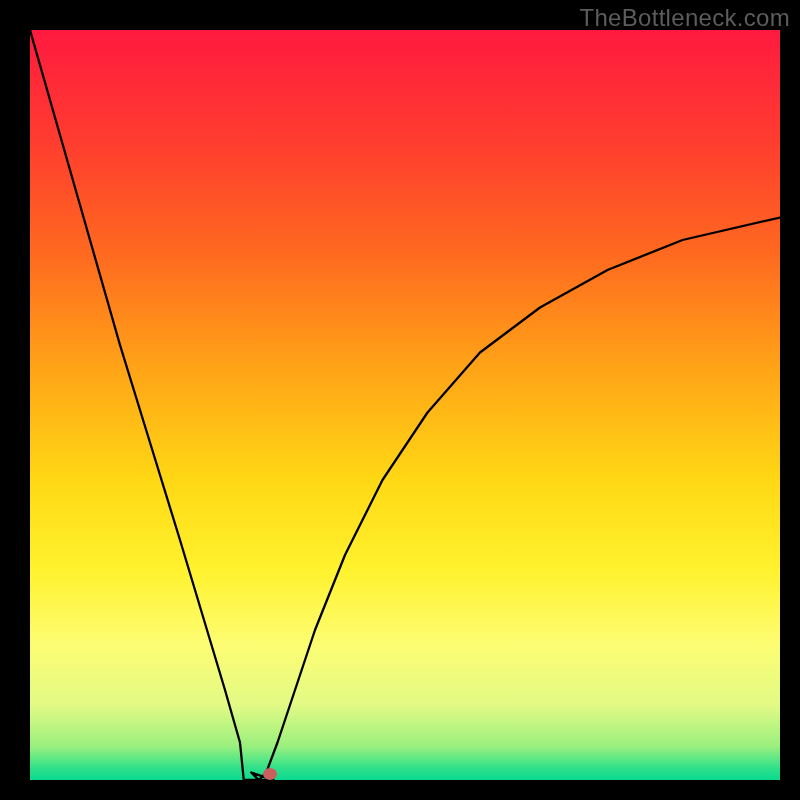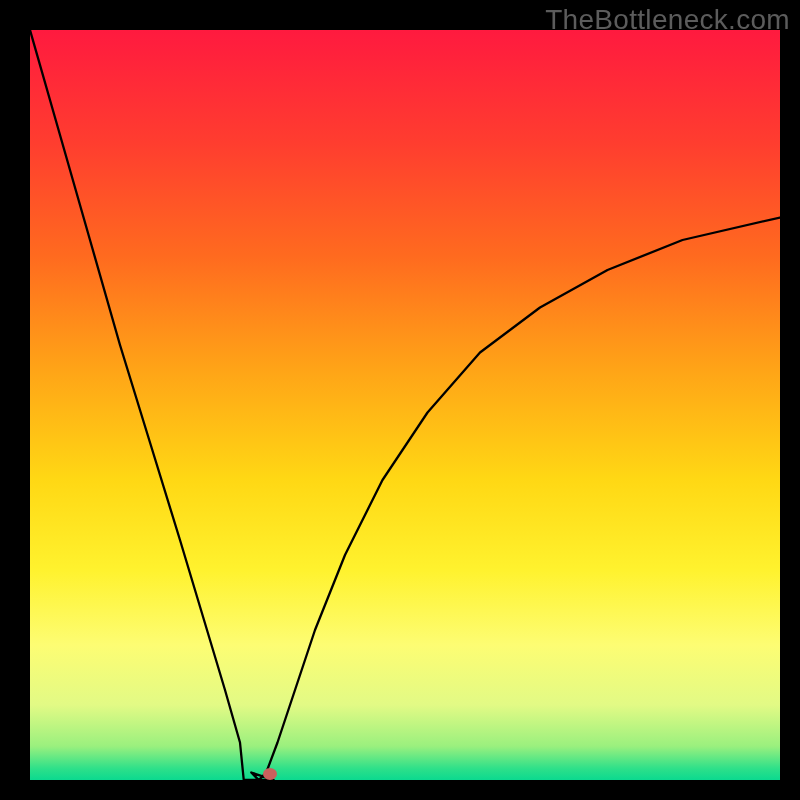--- a/index.html
+++ b/index.html
@@ -15,21 +15,21 @@
     position: relative;
     width: 800px;
     height: 800px;
     background: #000;
   }
   .watermark {
     position: absolute;
     top: 4px;
     right: 10px;
     color: #5c5c5c;
-    font-size: 28px;
+    font-size: 24px;
     font-family: Arial, Helvetica, sans-serif;
     letter-spacing: 0.3px;
     z-index: 5;
     user-select: none;
   }
   .plot-area {
     position: absolute;
     left: 30px;
     top: 30px;
     width: 750px;

